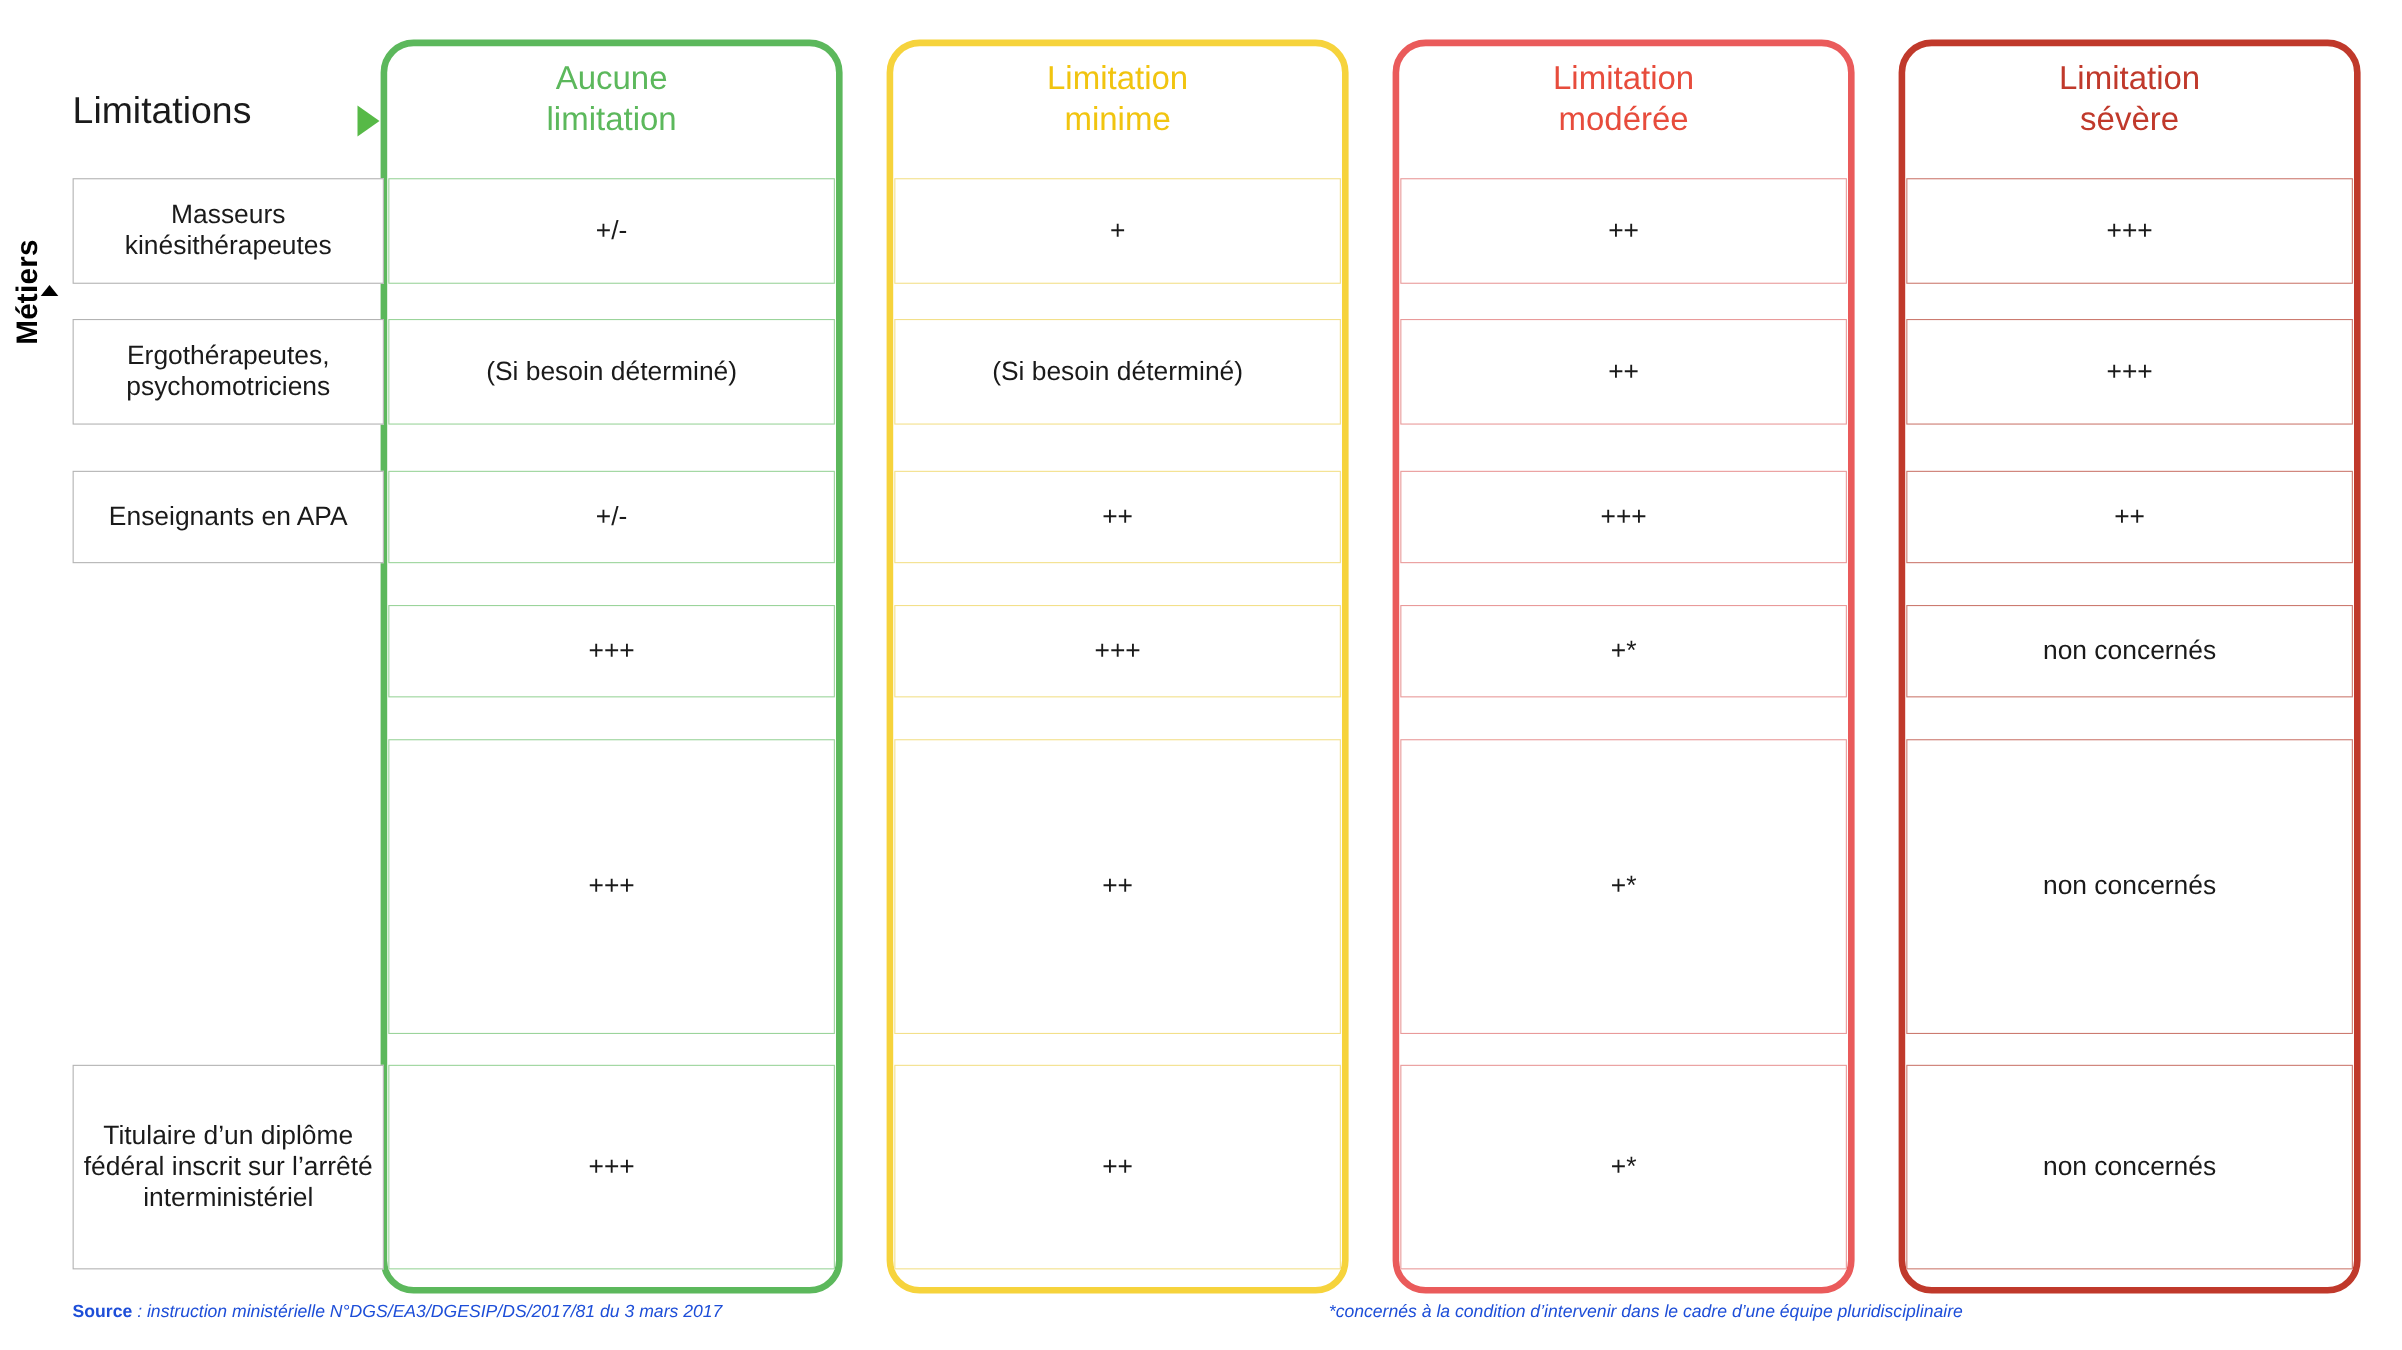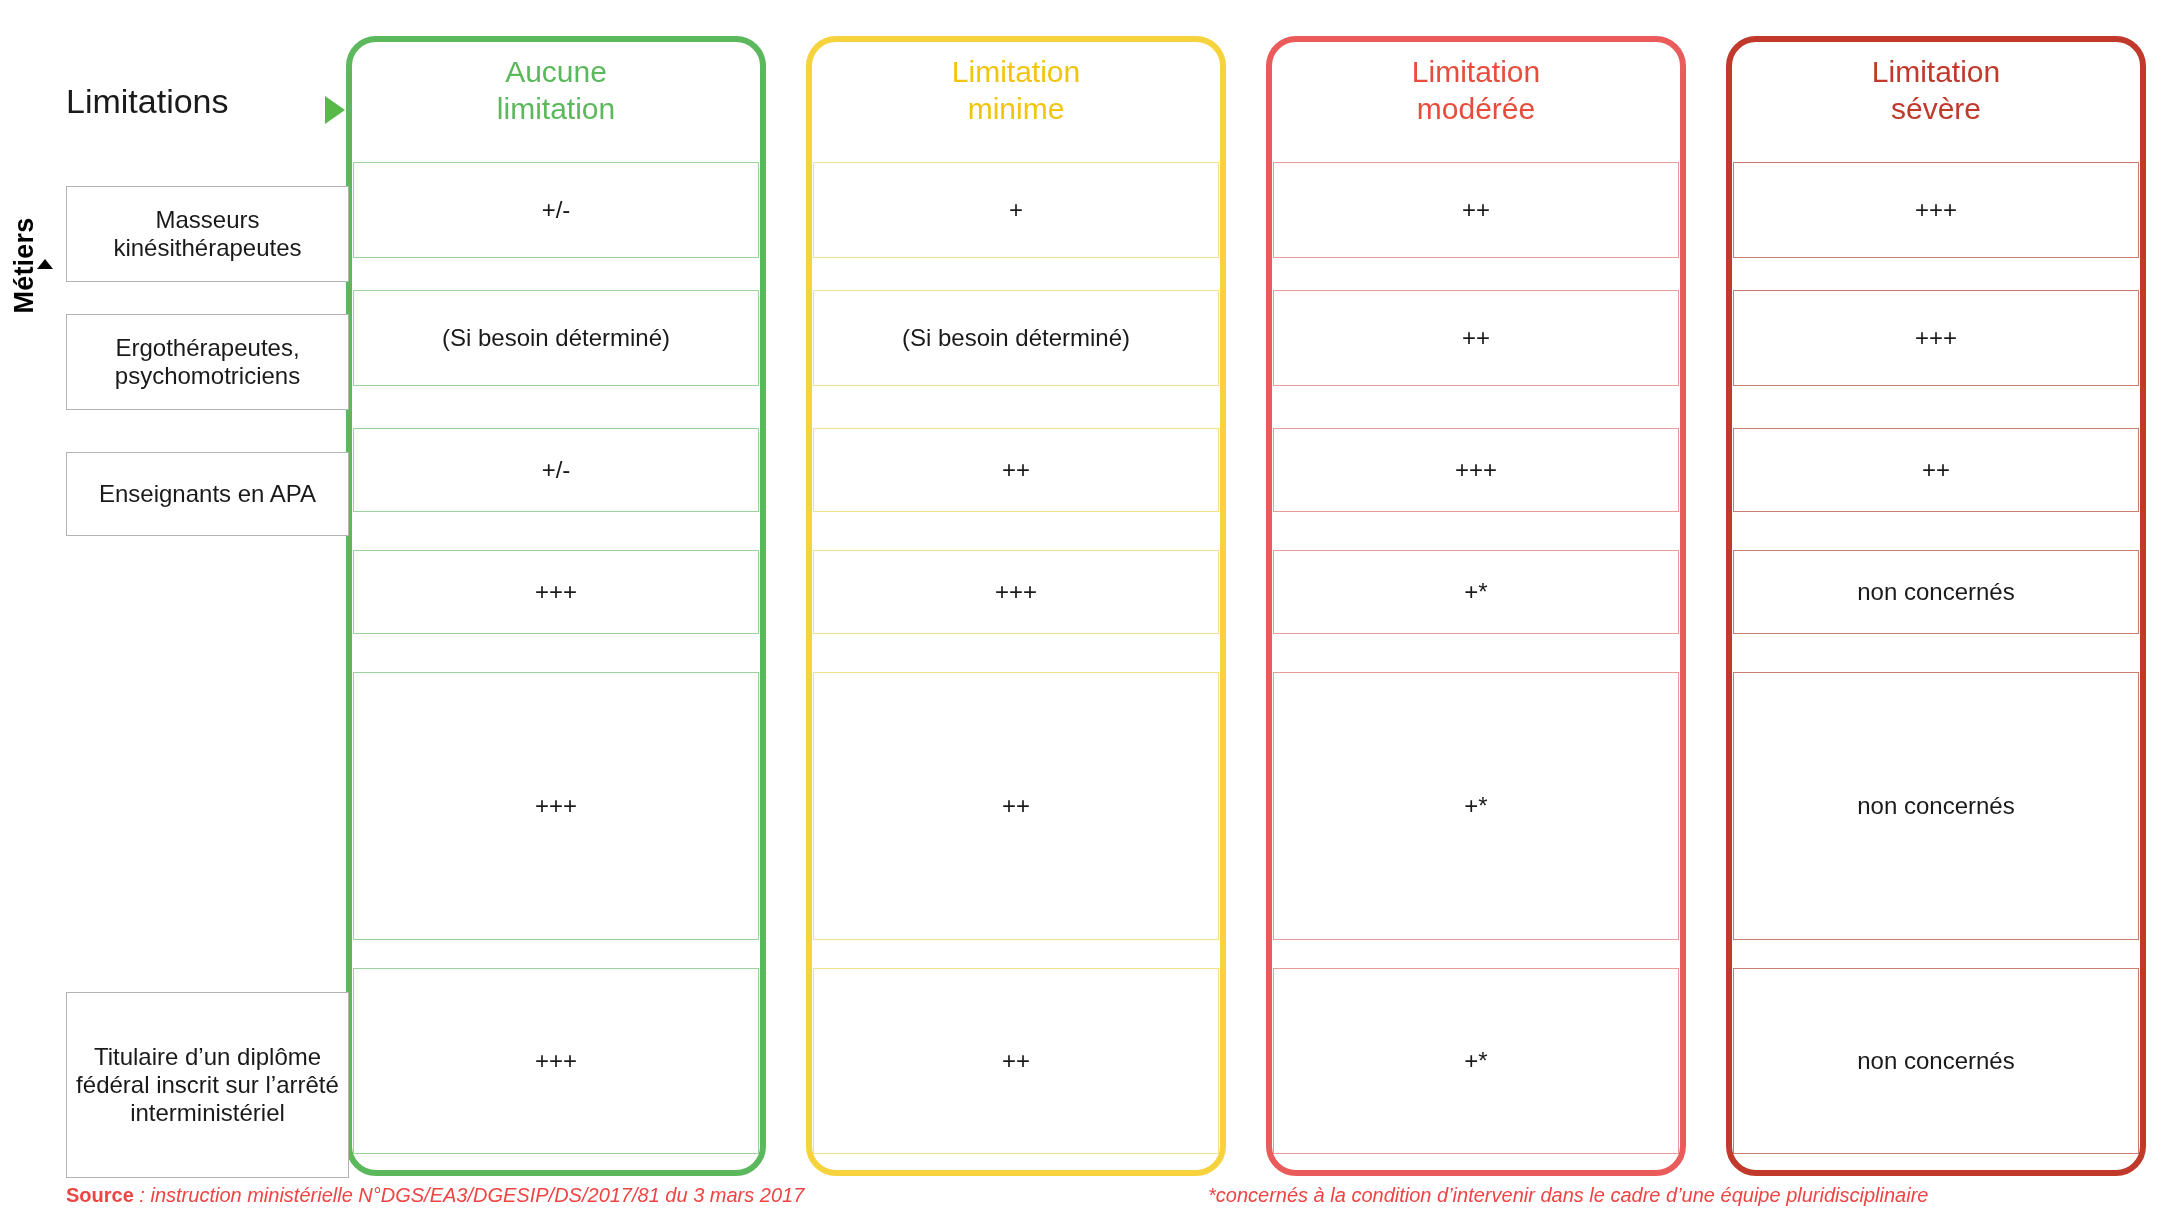--- a/index.html
+++ b/index.html
@@ -107,21 +107,20 @@
     border: 1px solid #b3b3b3;
     background: #fff;
     display: flex;
     align-items: center;
     justify-content: center;
     text-align: center;
     font-size: 24px;
     color: #1a1a1a;
     line-height: 1.18;
     padding: 2px 6px;
-    margin-top: 24px;
   }
 
   
   .cell {
     position: absolute;
     width: 406px;
     box-sizing: border-box;
     border-width: 1px;
     border-style: solid;
     background: #fff;
@@ -133,23 +132,23 @@
     color: #1a1a1a;
   }
   .cell.v0 { left: 353px; }
   .cell.v1 { left: 813px; }
   .cell.v2 { left: 1273px; }
   .cell.v3 { left: 1733px; }
 
   
   .note {
     position: absolute;
-    font-size: 20px;
+    font-size: 16px;
     font-style: italic;
-    color: #ef4444;
+    color: #1d4ed8;
   }
   .note b { font-style: normal; }
   .note-left { left: 66px; top: 1184px; }
   .note-right { left: 1208px; top: 1184px; }
 </style>
 </head>
 <body>
 
 <div class="board">
 

